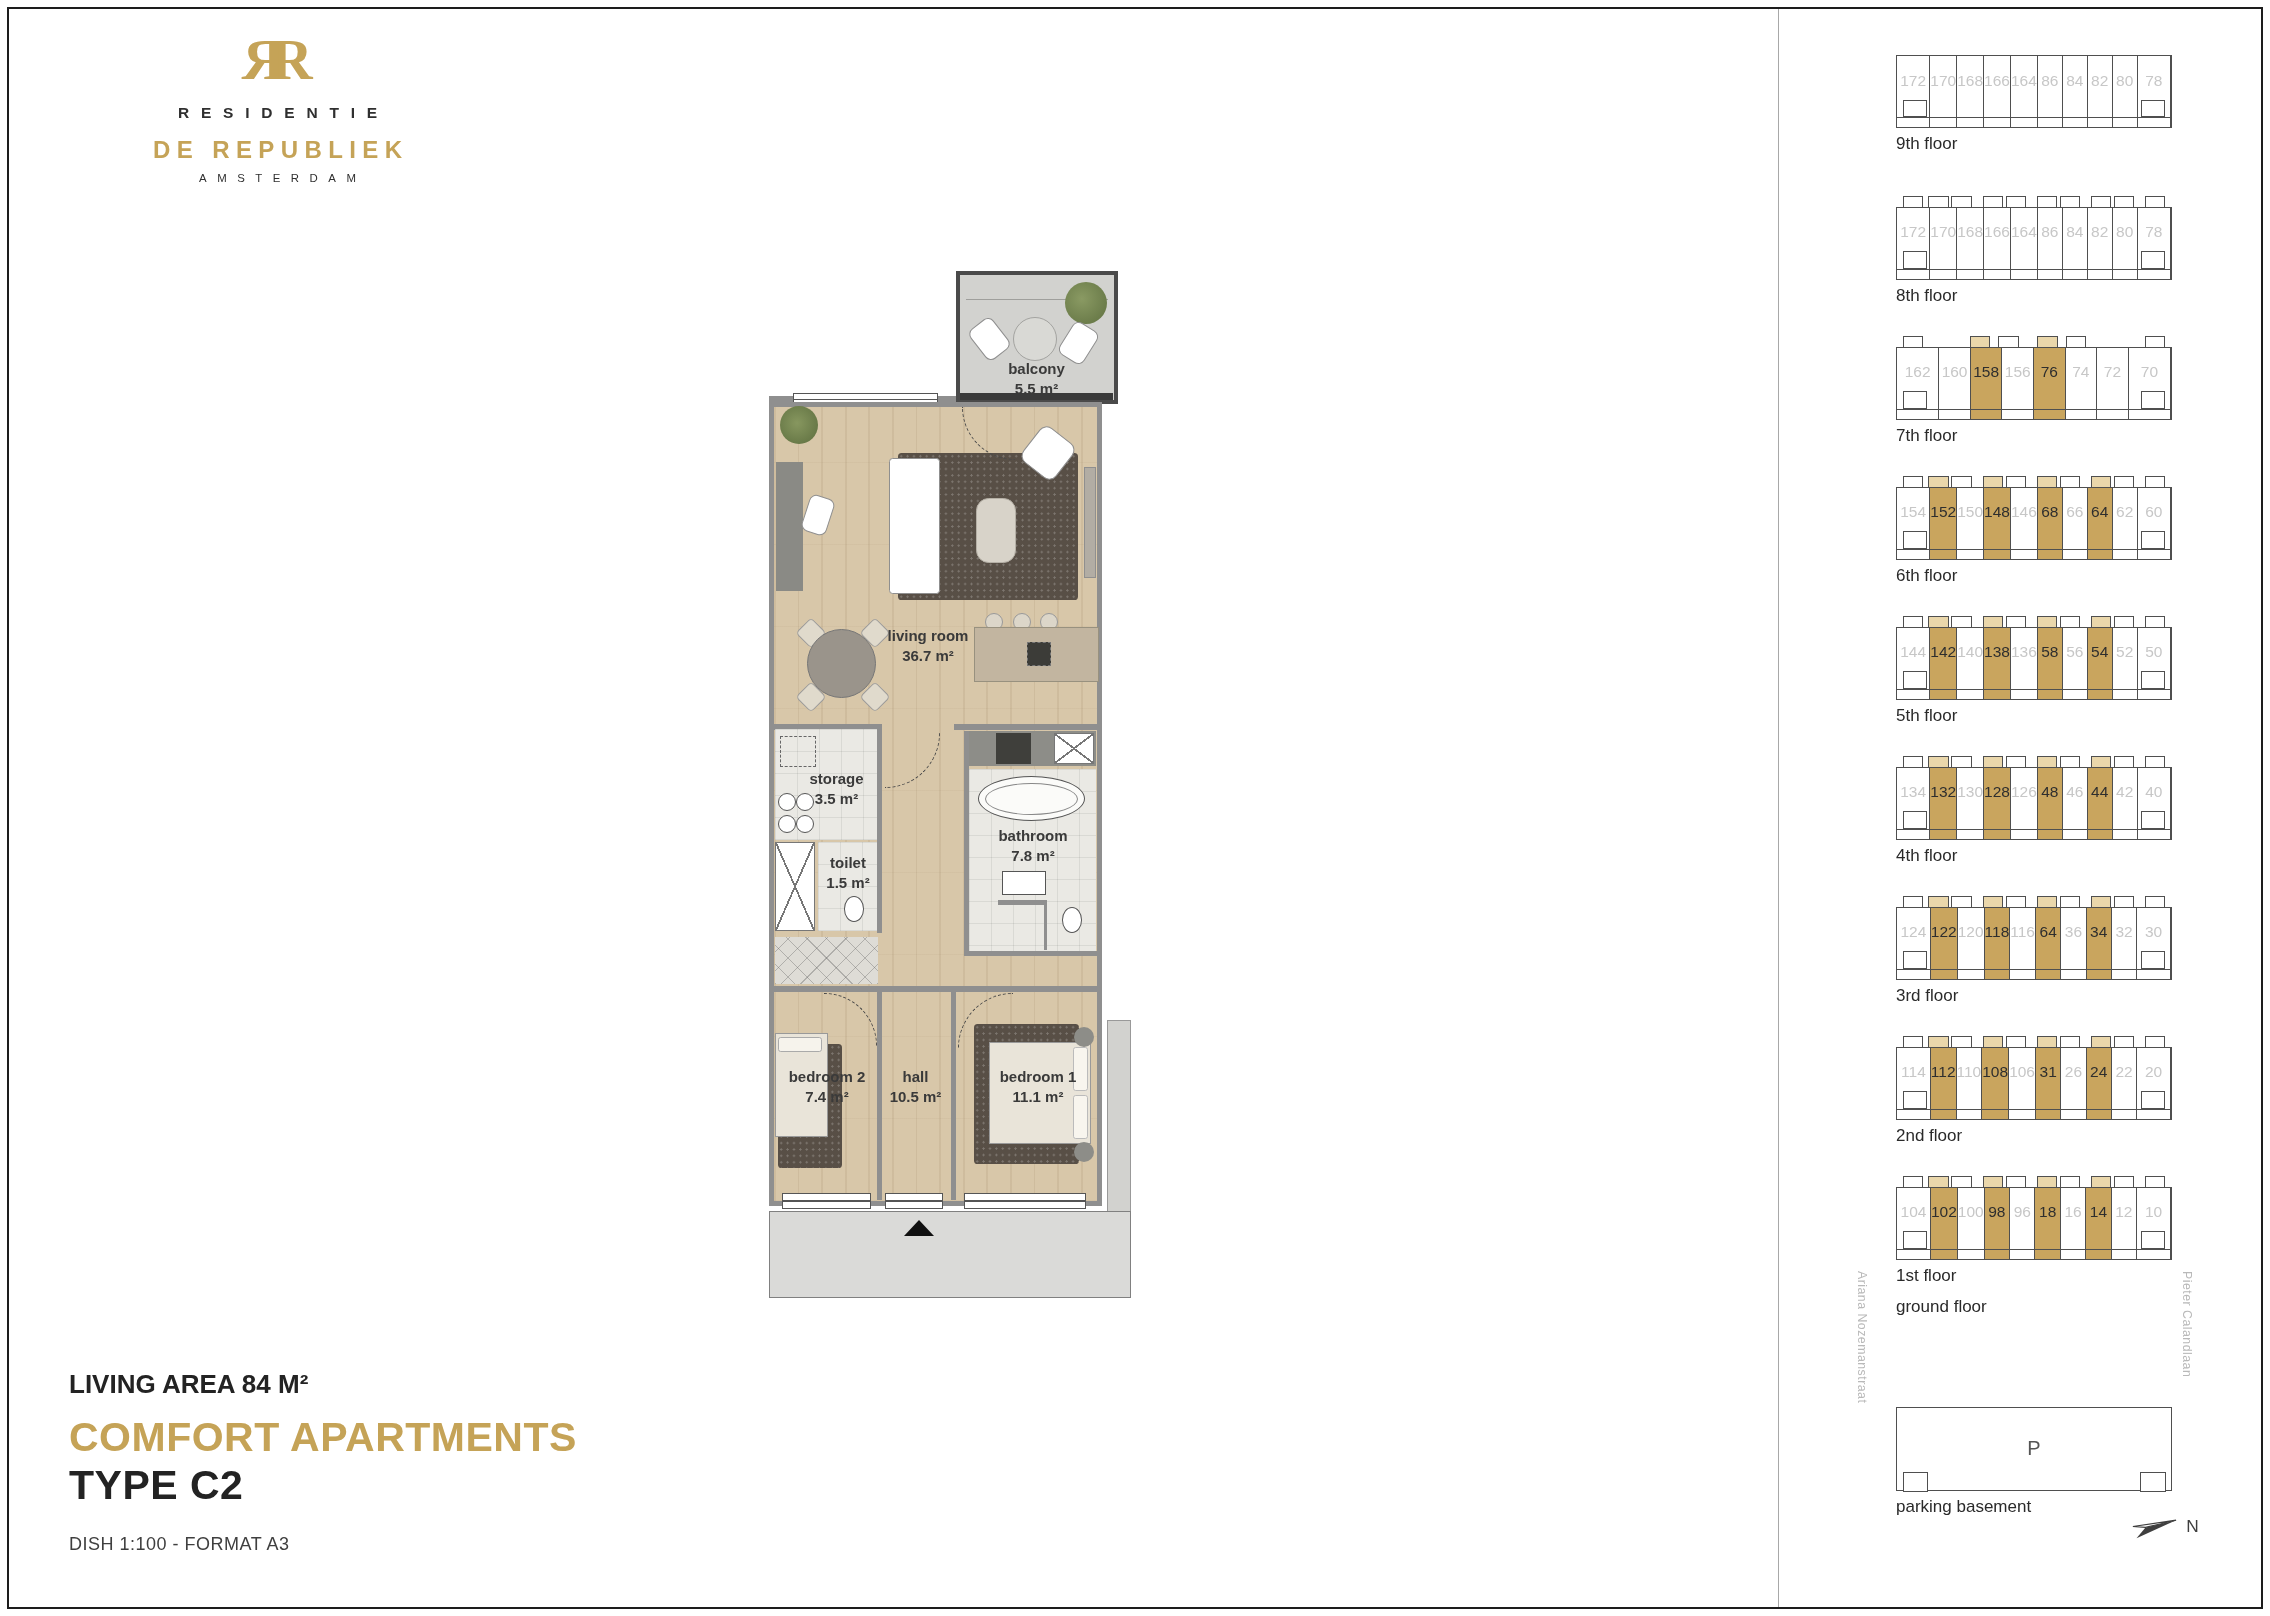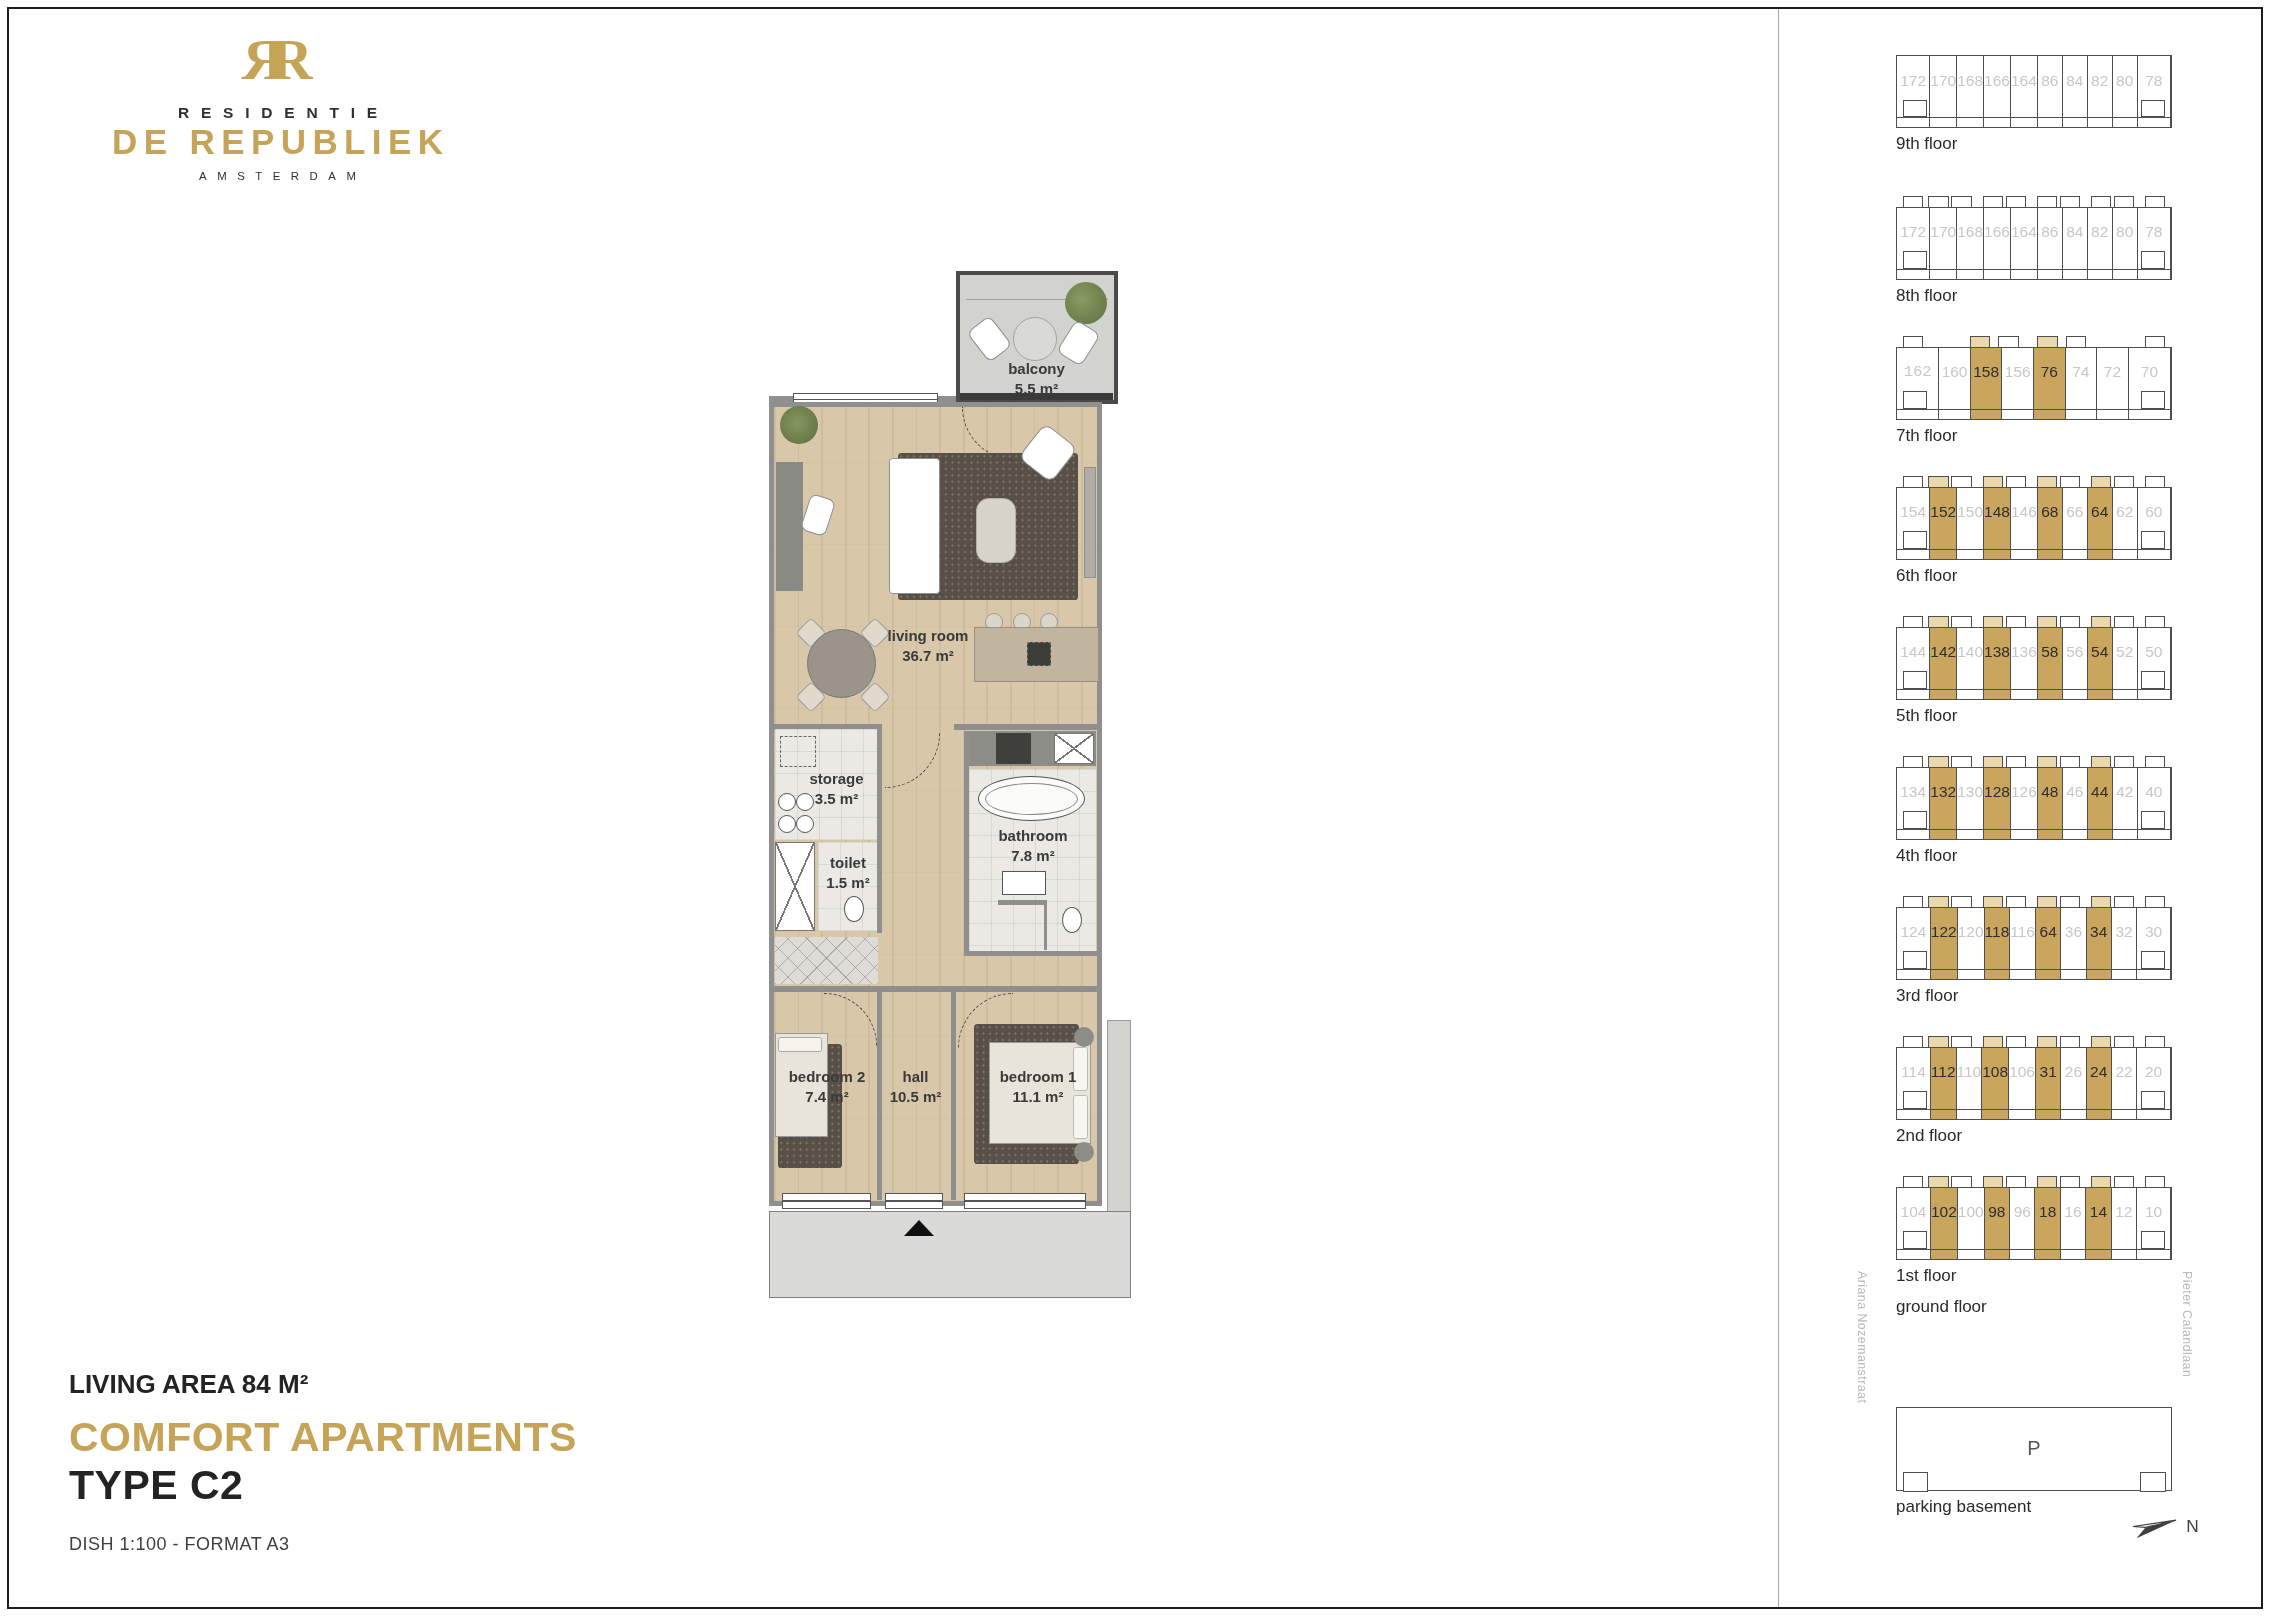--- a/index.html
+++ b/index.html
@@ -12,21 +12,21 @@
     font-family:"Liberation Sans", sans-serif;color:var(--ink);}
   .abs{position:absolute;}
   .frame{position:absolute;inset:7.3px;border:2.3px solid #1d1d1d;pointer-events:none;z-index:50;}
   .divider{position:absolute;left:1778px;top:9px;bottom:9px;width:1.4px;background:#a8a8a8;}
 
   
   .logo{position:absolute;left:64px;top:31px;width:427px;text-align:center;}
   .mono{font-family:"Liberation Serif", serif;font-size:58px;font-weight:700;color:var(--gold);line-height:1;}
   .mono .flip{display:inline-block;transform:scaleX(-1);margin-right:-13.6px;}
   .residentie{margin-top:14.5px;font-size:15.5px;letter-spacing:11.8px;padding-left:11.8px;font-weight:700;color:#2f2f2f;}
-  .brandname{margin-top:0;font-size:35px;letter-spacing:6.4px;padding-left:6.4px;font-weight:700;color:var(--gold);}
+  .brandname{margin-top:14px;font-size:24px;letter-spacing:6.4px;padding-left:6.4px;font-weight:700;color:var(--gold);}
   .city{margin-top:8.2px;font-size:11.4px;letter-spacing:10.5px;padding-left:10.5px;font-weight:500;color:#2f2f2f;}
 
   
   .titleblock{position:absolute;left:69px;top:1369px;}
   .t-area{font-size:26px;font-weight:700;color:#232323;}
   .t-head{font-size:41px;font-weight:700;color:var(--gold);margin-top:13.6px;letter-spacing:0.5px;}
   .t-type{font-size:41px;font-weight:700;color:#232323;margin-top:1.8px;letter-spacing:0.5px;}
   .t-note{font-size:18px;font-weight:400;color:#3f3f3f;margin-top:24.5px;letter-spacing:0.5px;}
 
   
@@ -308,21 +308,21 @@
       <div class="floor-block" style="top: 335px;">
         <div class="bumps">
           <i style="left:1.5%"></i>
           <i style="right:1.5%"></i>
           <i class="g" style="left:26.25%"></i>
           <i style="left:36.88%"></i>
           <i class="g" style="left:51.25%"></i>
           <i style="left:61.88%"></i>
         </div>
         <div class="strip">
-          <div class="cell" style="flex:1.35;font-family:Liberation Mono, monospace;">
+          <div class="cell" style="flex:1.35;">
             <span>162</span>
           </div>
           <div class="cell" style="">
             <span>160</span>
           </div>
           <div class="cell hl" style="">
             <span>158</span>
           </div>
           <div class="cell" style="">
             <span>156</span>

